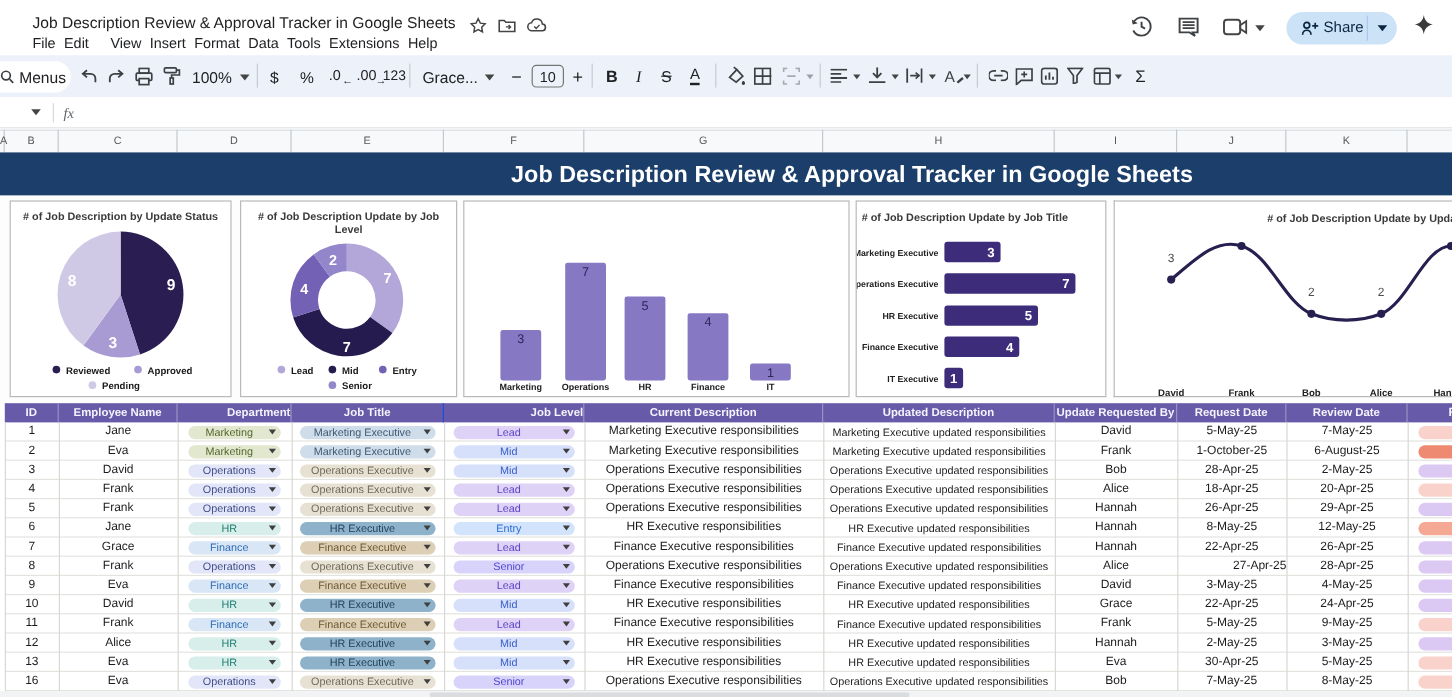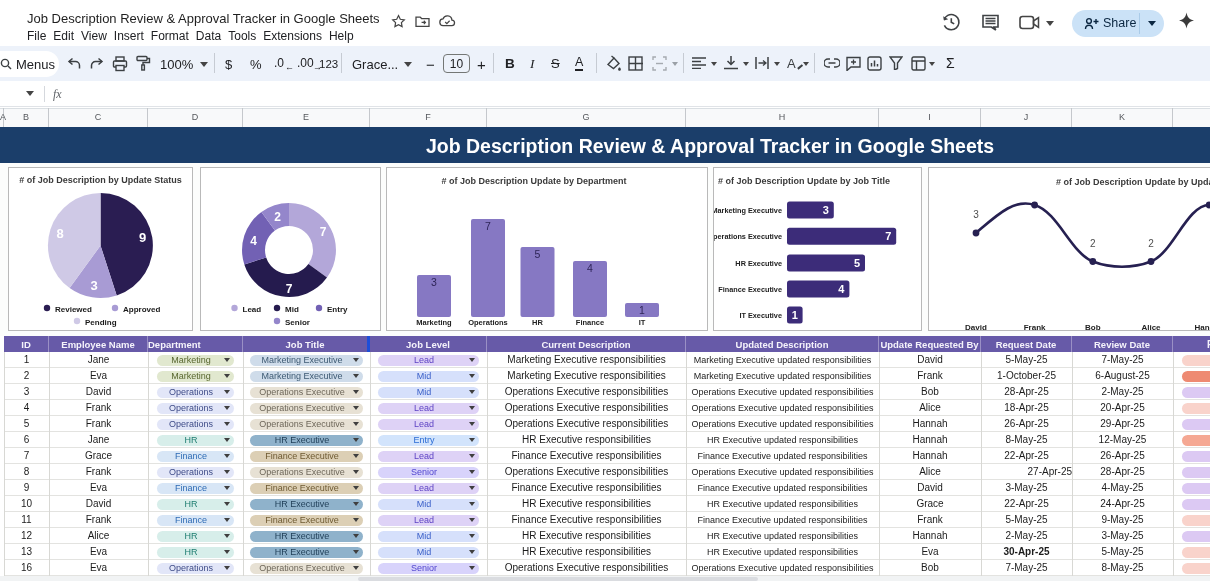--- a/index.html
+++ b/index.html
@@ -20,21 +20,21 @@
 <svg class="abs" style="left:415px;top:15px" width="15" height="13" viewBox="0 0 16 14">
     <path d="M1 2.2h4.5l1.5 1.6H15v8.4H1z" fill="none" stroke="#444" stroke-width="1.4"></path>
     <path d="M7 8h4m-1.6-1.8L11.2 8l-1.8 1.8" stroke="#444" stroke-width="1.2" fill="none"></path>
   </svg>
 <svg class="abs" style="left:439px;top:15px" width="17" height="12" viewBox="0 0 18 13">
     <path d="M4.5 11.5a3.6 3.6 0 01-.4-7.2 5 5 0 019.7 1.2 3 3 0 01-.4 6z" fill="none" stroke="#444" stroke-width="1.4"></path>
     <path d="M6.5 7.6l1.8 1.8 3-3.2" fill="none" stroke="#444" stroke-width="1.3"></path>
   </svg>
 
 <div class="abs" style="left:27px;top:29px;font-size:12px;color:#202124">
-<span style="margin-right:7px">File</span><span style="margin-right:7px">Edit</span><span style="margin-right:7px">View</span><span style="margin-right:7px">Insert</span><span style="margin-right:7px">Format</span><span style="margin-right:7px">Data</span><span style="margin-right:7px">Tools</span><span style="margin-right:7px">Extensions</span><span>Help</span>
+<span style="margin-right:7px">File</span><span style="margin-right:18px">Edit</span><span style="margin-right:7px">View</span><span style="margin-right:7px">Insert</span><span style="margin-right:7px">Format</span><span style="margin-right:7px">Data</span><span style="margin-right:7px">Tools</span><span style="margin-right:7px">Extensions</span><span>Help</span>
 </div>
 
 <svg class="abs" style="left:941px;top:12px" width="20" height="20" viewBox="0 0 20 20">
     <path d="M3.2 7.5A7.6 7.6 0 1110.3 17.7 7.6 7.6 0 013.4 13.4" fill="none" stroke="#3f4245" stroke-width="1.6"></path>
     <path d="M2.2 4.2l0.8 4.3 4.2-1.2z" fill="#3f4245"></path>
     <path d="M10.3 6.2v4l2.9 1.7" fill="none" stroke="#3f4245" stroke-width="1.6"></path>
   </svg>
 <svg class="abs" style="left:981px;top:13px" width="19" height="19" viewBox="0 0 19 19">
     <path d="M2 2.5h15v11.5h-4l1.8 3-4.5-3H2z" fill="none" stroke="#3f4245" stroke-width="1.6"></path>
     <path d="M4.5 5.5h10M4.5 8h10M4.5 10.5h10" stroke="#3f4245" stroke-width="1.4"></path>
@@ -192,41 +192,41 @@
 <text x="51" y="70" font-size="13" font-weight="bold" fill="#fff" text-anchor="middle">8</text>
 <circle cx="38" cy="140" r="3.2" fill="#2a1d52"></circle>
 <text x="46" y="143.5" font-size="8" font-weight="bold" fill="#1a1a1a">Reviewed</text>
 <circle cx="106" cy="140" r="3.2" fill="#a89bd4"></circle>
 <text x="114" y="143.5" font-size="8" font-weight="bold" fill="#1a1a1a">Approved</text>
 <circle cx="68" cy="153" r="3.2" fill="#cfc9e6"></circle>
 <text x="76" y="156.5" font-size="8" font-weight="bold" fill="#1a1a1a">Pending</text>
     </svg>
 </div>
 <div class="panel" style="left:200px;top:167px;width:181px;height:164px">
+  <div class="ptitle" style="top:7px;line-height:11px">#&nbsp;of Job Description Update by Job<br>Level</div>
   <svg width="179" height="162" style="position:absolute;left:0;top:0">
       <path d="M88.0,35.0 A47,47 0 0 1 126.0,109.6 L107.4,96.1 A24,24 0 0 0 88.0,58.0 Z" fill="#b3a7d9"></path>
 <path d="M126.0,109.6 A47,47 0 0 1 43.3,96.5 L65.2,89.4 A24,24 0 0 0 107.4,96.1 Z" fill="#251b4e"></path>
 <path d="M43.3,96.5 A47,47 0 0 1 60.4,44.0 L73.9,62.6 A24,24 0 0 0 65.2,89.4 Z" fill="#7261b4"></path>
 <path d="M60.4,44.0 A47,47 0 0 1 88.0,35.0 L88.0,58.0 A24,24 0 0 0 73.9,62.6 Z" fill="#9486cb"></path>
 <text x="122" y="68" font-size="12" font-weight="bold" fill="#fff" text-anchor="middle">7</text>
 <text x="88" y="125" font-size="12" font-weight="bold" fill="#fff" text-anchor="middle">7</text>
 <text x="52.5" y="77" font-size="12" font-weight="bold" fill="#fff" text-anchor="middle">4</text>
 <text x="76.5" y="53" font-size="12" font-weight="bold" fill="#fff" text-anchor="middle">2</text>
 <circle cx="33.5" cy="140" r="3.2" fill="#b3a7d9"></circle>
 <text x="41.5" y="143.5" font-size="8" font-weight="bold" fill="#1a1a1a">Lead</text>
 <circle cx="76" cy="140" r="3.2" fill="#251b4e"></circle>
 <text x="84" y="143.5" font-size="8" font-weight="bold" fill="#1a1a1a">Mid</text>
 <circle cx="118" cy="140" r="3.2" fill="#7261b4"></circle>
 <text x="126" y="143.5" font-size="8" font-weight="bold" fill="#1a1a1a">Entry</text>
 <circle cx="76" cy="153" r="3.2" fill="#9486cb"></circle>
 <text x="84" y="156.5" font-size="8" font-weight="bold" fill="#1a1a1a">Senior</text>
     </svg>
 </div>
 <div class="panel" style="left:386px;top:167px;width:322px;height:164px">
-  <div class="ptitle" style="top:8px;width:294px">#&nbsp;of Job Description Update by Department</div>
   <svg width="320" height="162" style="position:absolute;left:0;top:0">
       <rect x="30" y="107" width="34" height="42" rx="2" fill="#8678c3"></rect>
 <text x="47.0" y="118" font-size="10.5" fill="#2e2558" text-anchor="middle">3</text>
 <text x="47.0" y="157" font-size="7.5" font-weight="bold" fill="#222" text-anchor="middle">Marketing</text>
 <rect x="84" y="51" width="34" height="98" rx="2" fill="#8678c3"></rect>
 <text x="101.0" y="62" font-size="10.5" fill="#2e2558" text-anchor="middle">7</text>
 <text x="101.0" y="157" font-size="7.5" font-weight="bold" fill="#222" text-anchor="middle">Operations</text>
 <rect x="133.5" y="79" width="34" height="70" rx="2" fill="#8678c3"></rect>
 <text x="150.5" y="90" font-size="10.5" fill="#2e2558" text-anchor="middle">5</text>
 <text x="150.5" y="157" font-size="7.5" font-weight="bold" fill="#222" text-anchor="middle">HR</text>
@@ -274,23 +274,23 @@
 <text x="105.6" y="162" font-size="8" font-weight="bold" fill="#222" text-anchor="middle">Frank</text>
 <text x="163.8" y="162" font-size="8" font-weight="bold" fill="#222" text-anchor="middle">Bob</text>
 <text x="222" y="162" font-size="8" font-weight="bold" fill="#222" text-anchor="middle">Alice</text>
 <text x="280.2" y="162" font-size="8" font-weight="bold" fill="#222" text-anchor="middle">Hannah</text>
     </svg>
 </div>
 
 <div style="position:absolute;left:4px;top:336px;width:1207px;height:16px;background:#675aa8"></div>
 <div style="position:absolute;left:4px;top:336px;width:45px;height:16px;line-height:17px;text-align:center;font-weight:bold;font-size:9.5px;color:#f5f3fb;border-right:1px solid #9a90c5;box-sizing:border-box">ID</div>
 <div style="position:absolute;left:49px;top:336px;width:99px;height:16px;line-height:17px;text-align:center;font-weight:bold;font-size:9.5px;color:#f5f3fb;border-right:1px solid #9a90c5;box-sizing:border-box">Employee Name</div>
-<div style="position:absolute;left:148px;top:336px;width:95px;height:16px;line-height:17px;text-align:left;font-weight:bold;font-size:9.5px;color:#f5f3fb;border-right:1px solid #9a90c5;box-sizing:border-box">Department</div>
-<div style="position:absolute;left:243px;top:336px;width:127px;height:16px;line-height:17px;text-align:center;font-weight:bold;font-size:9.5px;color:#f5f3fb;border-right:3px solid #1d4ed8;box-sizing:border-box">Job Title</div>
-<div style="position:absolute;left:370px;top:336px;width:117px;height:16px;line-height:17px;text-align:center;font-weight:bold;font-size:9.5px;color:#f5f3fb;border-right:1px solid #9a90c5;box-sizing:border-box">Job Level</div>
+<div style="position:absolute;left:148px;top:336px;width:95px;height:16px;line-height:17px;text-align:right;font-weight:bold;font-size:9.5px;color:#f5f3fb;border-right:1px solid #9a90c5;box-sizing:border-box">Department</div>
+<div style="position:absolute;left:243px;top:336px;width:127px;height:16px;line-height:17px;text-align:center;font-weight:bold;font-size:9.5px;color:#f5f3fb;border-right:1px solid #1d4ed8;box-sizing:border-box">Job Title</div>
+<div style="position:absolute;left:370px;top:336px;width:117px;height:16px;line-height:17px;text-align:right;font-weight:bold;font-size:9.5px;color:#f5f3fb;border-right:1px solid #9a90c5;box-sizing:border-box">Job Level</div>
 <div style="position:absolute;left:487px;top:336px;width:199px;height:16px;line-height:17px;text-align:center;font-weight:bold;font-size:9.5px;color:#f5f3fb;border-right:1px solid #9a90c5;box-sizing:border-box">Current Description</div>
 <div style="position:absolute;left:686px;top:336px;width:193px;height:16px;line-height:17px;text-align:center;font-weight:bold;font-size:9.5px;color:#f5f3fb;border-right:1px solid #9a90c5;box-sizing:border-box">Updated Description</div>
 <div style="position:absolute;left:879px;top:336px;width:102px;height:16px;line-height:17px;text-align:center;font-weight:bold;font-size:9.5px;color:#f5f3fb;border-right:1px solid #9a90c5;box-sizing:border-box">Update Requested By</div>
 <div style="position:absolute;left:981px;top:336px;width:91px;height:16px;line-height:17px;text-align:center;font-weight:bold;font-size:9.5px;color:#f5f3fb;border-right:1px solid #9a90c5;box-sizing:border-box">Request Date</div>
 <div style="position:absolute;left:1072px;top:336px;width:101px;height:16px;line-height:17px;text-align:center;font-weight:bold;font-size:9.5px;color:#f5f3fb;border-right:1px solid #9a90c5;box-sizing:border-box">Review Date</div>
 <div style="position:absolute;left:1207px;top:336px;width:60px;height:16px;line-height:17px;font-weight:bold;font-size:10px;color:#f5f3fb;overflow:hidden">Review Status</div>
 <div style="position:absolute;left:4px;top:367px;width:1206px;height:1px;background:#e3e3e0"></div>
 <div style="position:absolute;left:4px;top:352px;width:45px;height:16px;line-height:16px;text-align:center;font-size:10px;font-weight:400;color:#1c1c1c;white-space:nowrap;overflow:hidden">1</div>
 <div style="position:absolute;left:49px;top:352px;width:99px;height:16px;line-height:16px;text-align:center;font-size:10px;font-weight:400;color:#1c1c1c;white-space:nowrap;overflow:hidden">Jane</div>
 <div style="position:absolute;left:157px;top:354.5px;width:77px;height:11px;background:#e1e8cf;border-radius:6px;color:#57662e;font-size:9px;line-height:11px;text-align:center;font-weight:400;padding-right:9px;box-sizing:border-box">Marketing<div style="position:absolute;right:4px;top:3.5px;width:0;height:0;border-left:3.5px solid transparent;border-right:3.5px solid transparent;border-top:4px solid #3f3f3f"></div></div>
@@ -436,21 +436,21 @@
 <div style="position:absolute;left:1182px;top:530.5px;width:40px;height:11px;background:#dcc9f3;border-radius:6px"></div>
 <div style="position:absolute;left:4px;top:559px;width:1206px;height:1px;background:#e3e3e0"></div>
 <div style="position:absolute;left:4px;top:544px;width:45px;height:16px;line-height:16px;text-align:center;font-size:10px;font-weight:400;color:#1c1c1c;white-space:nowrap;overflow:hidden">13</div>
 <div style="position:absolute;left:49px;top:544px;width:99px;height:16px;line-height:16px;text-align:center;font-size:10px;font-weight:400;color:#1c1c1c;white-space:nowrap;overflow:hidden">Eva</div>
 <div style="position:absolute;left:157px;top:546.5px;width:77px;height:11px;background:#d7eeea;border-radius:6px;color:#1e7d70;font-size:9px;line-height:11px;text-align:center;font-weight:400;padding-right:9px;box-sizing:border-box">HR<div style="position:absolute;right:4px;top:3.5px;width:0;height:0;border-left:3.5px solid transparent;border-right:3.5px solid transparent;border-top:4px solid #3f3f3f"></div></div>
 <div style="position:absolute;left:250px;top:546.5px;width:113px;height:11px;background:#8fb2cb;border-radius:6px;color:#1f3e57;font-size:9px;line-height:11px;text-align:center;font-weight:400;padding-right:9px;box-sizing:border-box">HR Executive<div style="position:absolute;right:4px;top:3.5px;width:0;height:0;border-left:3.5px solid transparent;border-right:3.5px solid transparent;border-top:4px solid #3f3f3f"></div></div>
 <div style="position:absolute;left:378px;top:546.5px;width:101px;height:11px;background:#d6e0fb;border-radius:6px;color:#3a5fc8;font-size:9px;line-height:11px;text-align:center;font-weight:400;padding-right:9px;box-sizing:border-box">Mid<div style="position:absolute;right:4px;top:3.5px;width:0;height:0;border-left:3.5px solid transparent;border-right:3.5px solid transparent;border-top:4px solid #3f3f3f"></div></div>
 <div style="position:absolute;left:487px;top:544px;width:199px;height:16px;line-height:16px;text-align:center;font-size:10px;font-weight:400;color:#1c1c1c;white-space:nowrap;overflow:hidden">HR Executive responsibilities</div>
 <div style="position:absolute;left:686px;top:544px;width:193px;height:16px;line-height:16px;text-align:center;font-size:9px;font-weight:400;color:#1c1c1c;white-space:nowrap;overflow:hidden">HR Executive updated responsibilities</div>
 <div style="position:absolute;left:879px;top:544px;width:102px;height:16px;line-height:16px;text-align:center;font-size:10px;font-weight:400;color:#1c1c1c;white-space:nowrap;overflow:hidden">Eva</div>
-<div style="position:absolute;left:981px;top:544px;width:91px;height:16px;line-height:16px;text-align:center;font-size:10px;font-weight:700;color:#1c1c1c;white-space:nowrap;overflow:hidden">30-Apr-25</div>
+<div style="position:absolute;left:981px;top:544px;width:91px;height:16px;line-height:16px;text-align:center;font-size:10px;font-weight:400;color:#1c1c1c;white-space:nowrap;overflow:hidden">30-Apr-25</div>
 <div style="position:absolute;left:1072px;top:544px;width:101px;height:16px;line-height:16px;text-align:center;font-size:10px;font-weight:400;color:#1c1c1c;white-space:nowrap;overflow:hidden">5-May-25</div>
 <div style="position:absolute;left:1182px;top:546.5px;width:40px;height:11px;background:#f9d3cb;border-radius:6px"></div>
 <div style="position:absolute;left:4px;top:575px;width:1206px;height:1px;background:#e3e3e0"></div>
 <div style="position:absolute;left:4px;top:560px;width:45px;height:16px;line-height:16px;text-align:center;font-size:10px;font-weight:400;color:#1c1c1c;white-space:nowrap;overflow:hidden">16</div>
 <div style="position:absolute;left:49px;top:560px;width:99px;height:16px;line-height:16px;text-align:center;font-size:10px;font-weight:400;color:#1c1c1c;white-space:nowrap;overflow:hidden">Eva</div>
 <div style="position:absolute;left:157px;top:562.5px;width:77px;height:11px;background:#e2e6f8;border-radius:6px;color:#3f4c88;font-size:9px;line-height:11px;text-align:center;font-weight:400;padding-right:9px;box-sizing:border-box">Operations<div style="position:absolute;right:4px;top:3.5px;width:0;height:0;border-left:3.5px solid transparent;border-right:3.5px solid transparent;border-top:4px solid #3f3f3f"></div></div>
 <div style="position:absolute;left:250px;top:562.5px;width:113px;height:11px;background:#e7e1d4;border-radius:6px;color:#6e675a;font-size:9px;line-height:11px;text-align:center;font-weight:400;padding-right:9px;box-sizing:border-box">Operations Executive<div style="position:absolute;right:4px;top:3.5px;width:0;height:0;border-left:3.5px solid transparent;border-right:3.5px solid transparent;border-top:4px solid #3f3f3f"></div></div>
 <div style="position:absolute;left:378px;top:562.5px;width:101px;height:11px;background:#d8d3fb;border-radius:6px;color:#5145cf;font-size:9px;line-height:11px;text-align:center;font-weight:400;padding-right:9px;box-sizing:border-box">Senior<div style="position:absolute;right:4px;top:3.5px;width:0;height:0;border-left:3.5px solid transparent;border-right:3.5px solid transparent;border-top:4px solid #3f3f3f"></div></div>
 <div style="position:absolute;left:487px;top:560px;width:199px;height:16px;line-height:16px;text-align:center;font-size:10px;font-weight:400;color:#1c1c1c;white-space:nowrap;overflow:hidden">Operations Executive responsibilities</div>
 <div style="position:absolute;left:686px;top:560px;width:193px;height:16px;line-height:16px;text-align:center;font-size:9px;font-weight:400;color:#1c1c1c;white-space:nowrap;overflow:hidden">Operations Executive updated responsibilities</div>

